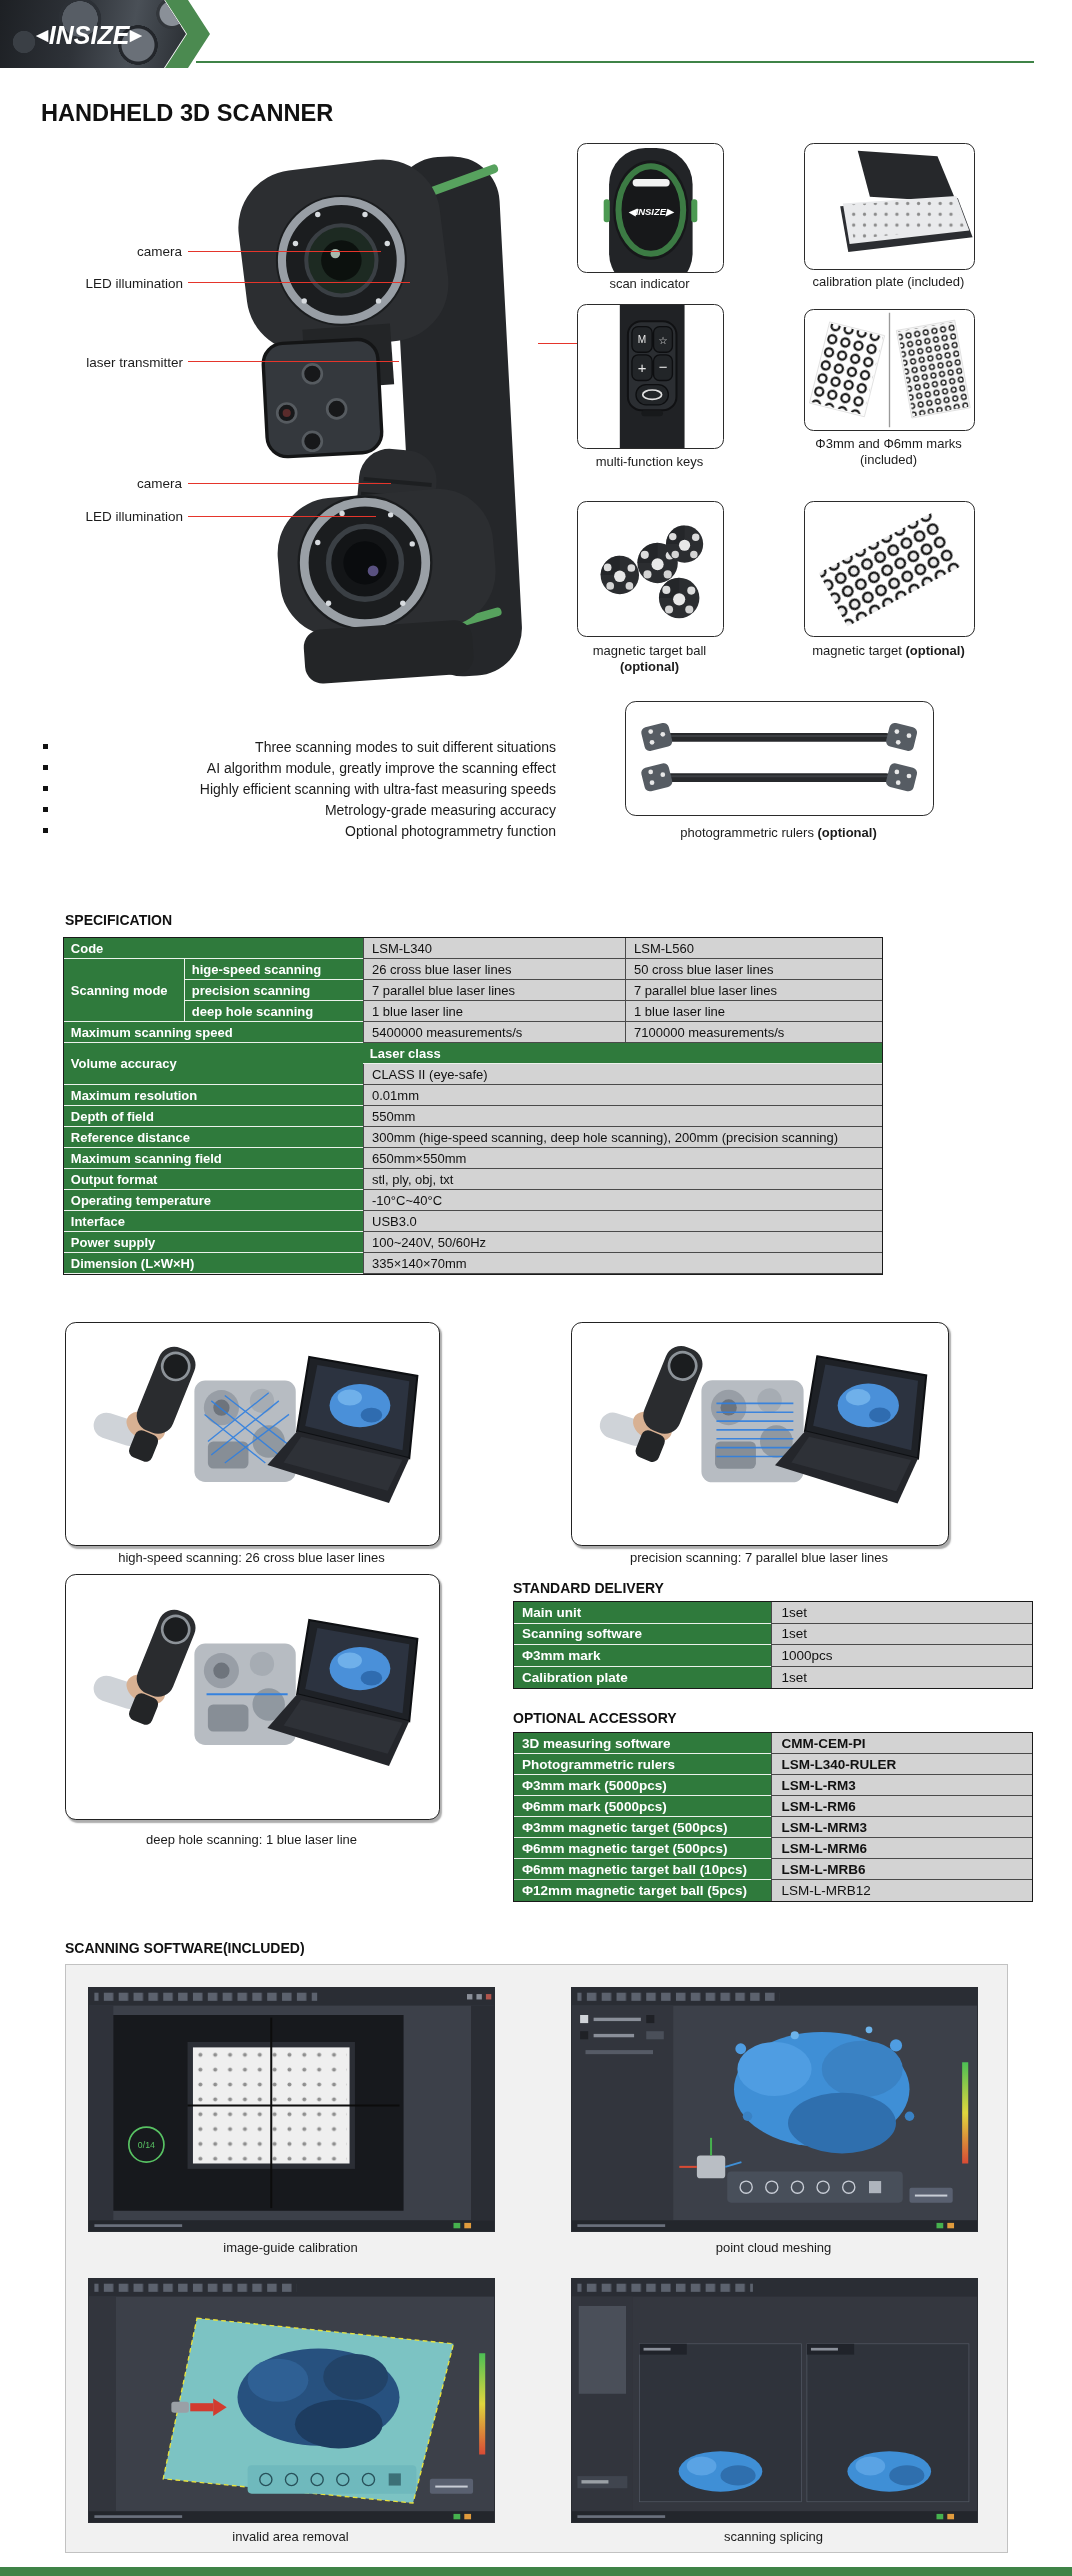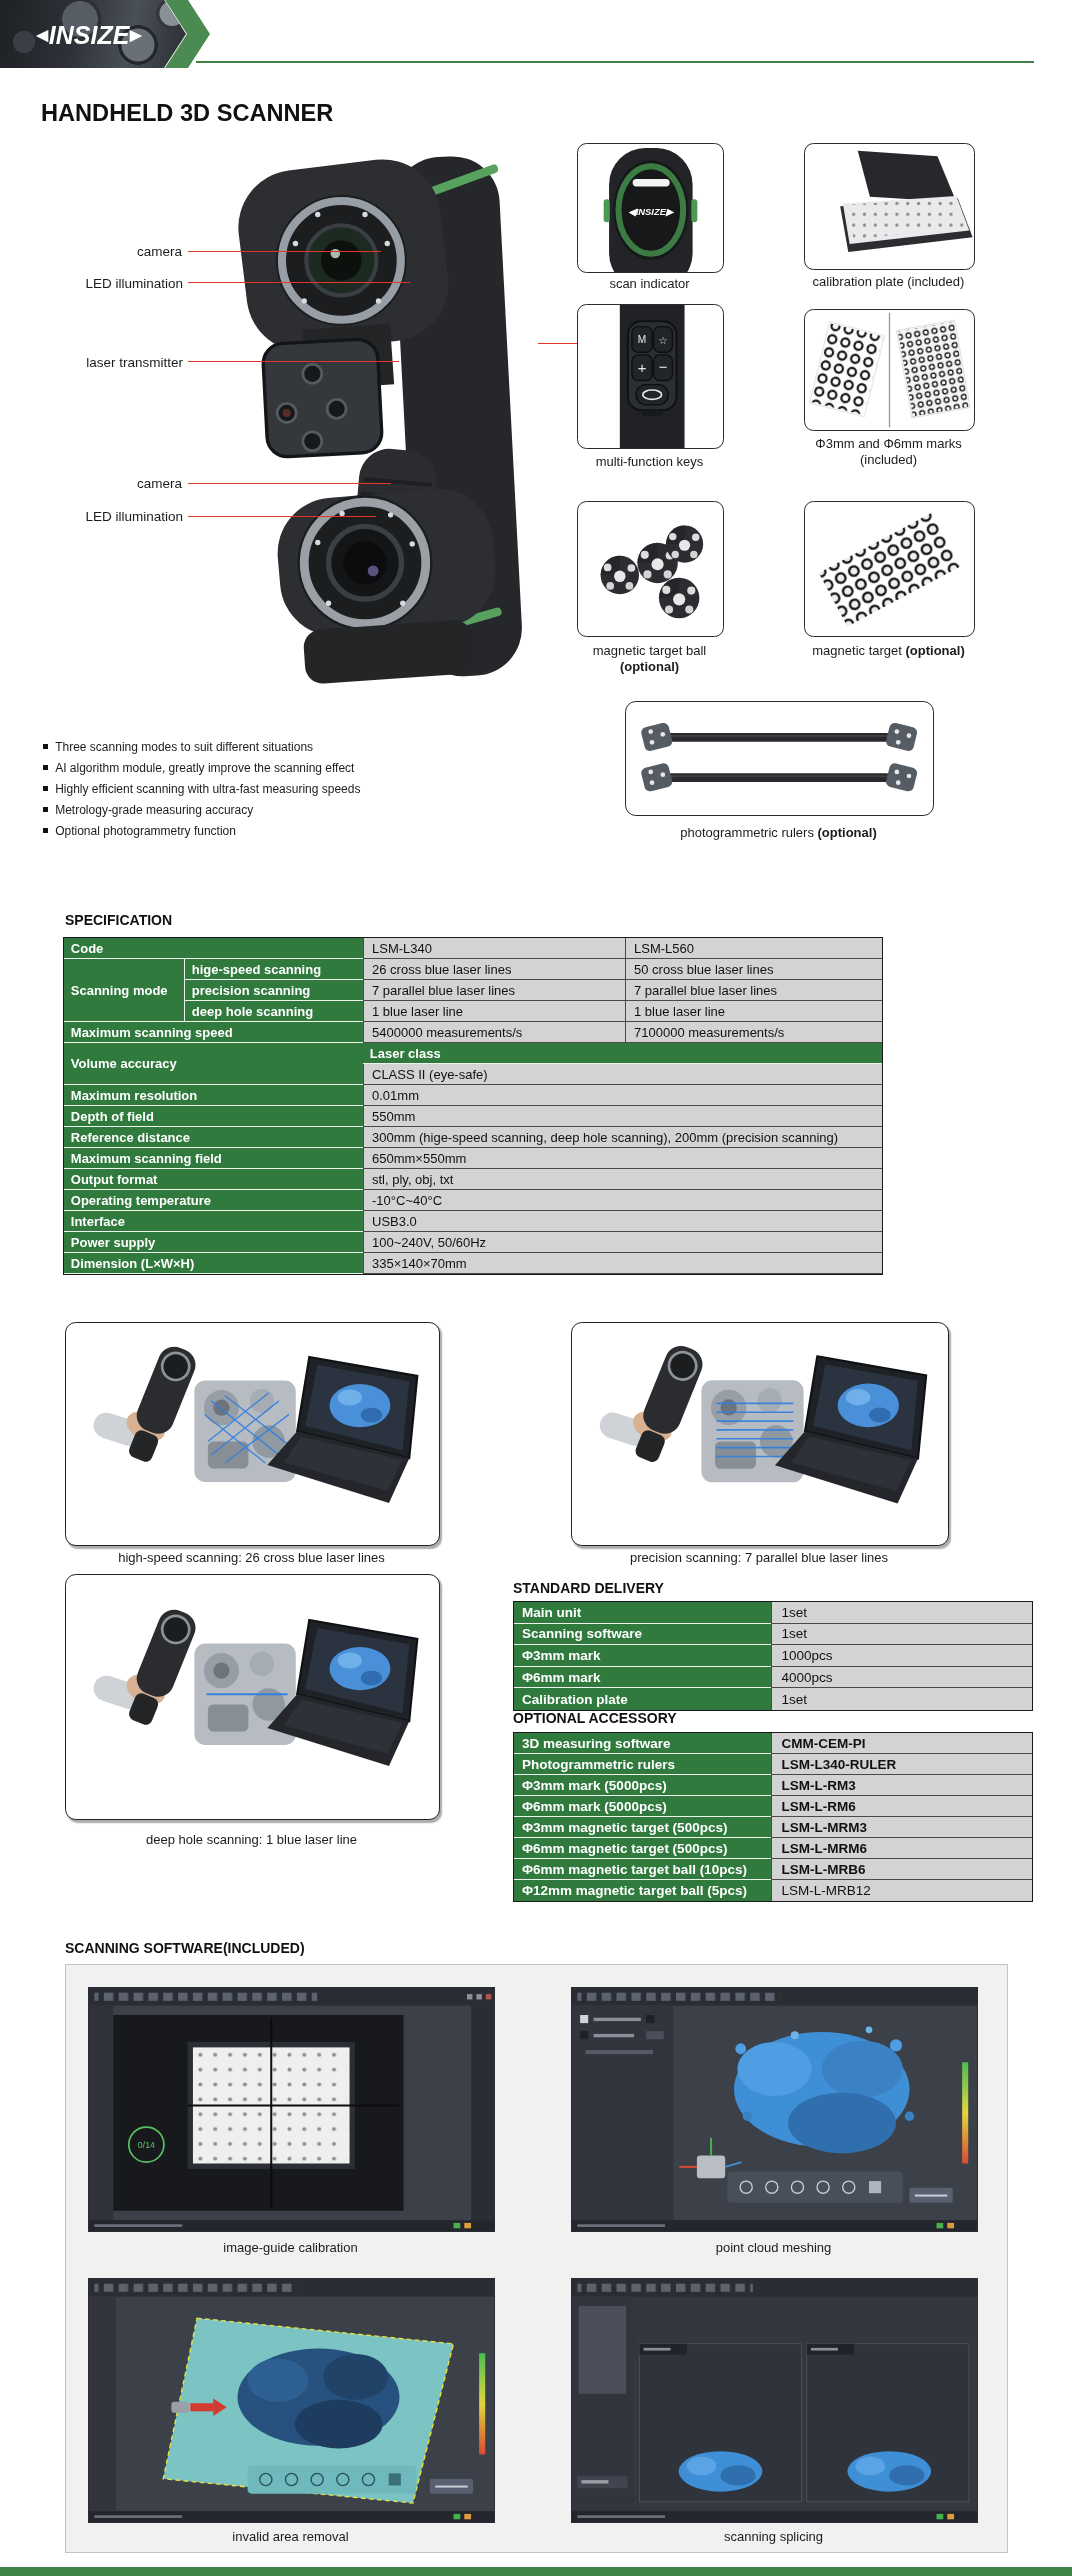--- a/index.html
+++ b/index.html
@@ -25,21 +25,21 @@
   .page-title{position:absolute;left:41px;top:100px;font-size:23.6px;font-weight:700;color:#111;}
   
   .callout{position:absolute;font-size:13.5px;color:#1c1c1c;text-align:right;}
   .cline{position:absolute;height:1.4px;background:#e5352b;}
   
   .card{position:absolute;background:#fff;border:1.4px solid #2b2b2b;border-radius:9.5px;overflow:hidden;}
   .cap{position:absolute;font-size:13px;color:#1c1c1c;text-align:center;line-height:15.5px;}
   .cap b{font-weight:700;}
   
   .features{position:absolute;left:43px;top:736px;width:513px;}
-  .feat{height:21px;display:flex;align-items:center;font-size:12px;}
+  .feat{height:21px;display:flex;align-items:center;font-size:14px;justify-content:space-between;}
   .feat .sq{width:5.4px;height:5.4px;background:#111;margin-right:6.8px;flex:none;}
   
   .h{position:absolute;font-size:14px;font-weight:700;color:#111;}
   
   .spec-grid{position:absolute;left:63px;top:937px;display:grid;
      grid-template-columns:120px 179px 262px 257px;grid-auto-rows:21px;
      border:1.4px solid #1a1a1a;background:#2f7a3c;width:820px;box-sizing:border-box;}
   .g{background:#2f7a3c;color:#fff;font-weight:700;font-size:13px;padding-left:6.8px;
      display:flex;align-items:center;border-bottom:1.4px solid #ecf2ec;box-sizing:border-box;}
   .g.sub{border-left:1.4px solid #ecf2ec;}
@@ -506,24 +506,20 @@
     <div class="trow">
       <div class="tlabel">Scanning software</div>
       <div class="tval">1set</div>
     </div>
 
     <div class="trow">
       <div class="tlabel">Φ3mm mark</div>
       <div class="tval">1000pcs</div>
     </div>
 
-    <div class="trow">
-      <div class="tlabel">Φ6mm mark</div>
-      <div class="tval">4000pcs</div>
-    </div>
 
     <div class="trow">
       <div class="tlabel">Calibration plate</div>
       <div class="tval">1set</div>
     </div>
   </div>
 
 <div class="h" style="left:513px;top:1710px;">OPTIONAL ACCESSORY</div>
 <div class="dtable acc" style="top:1732px;">
 

